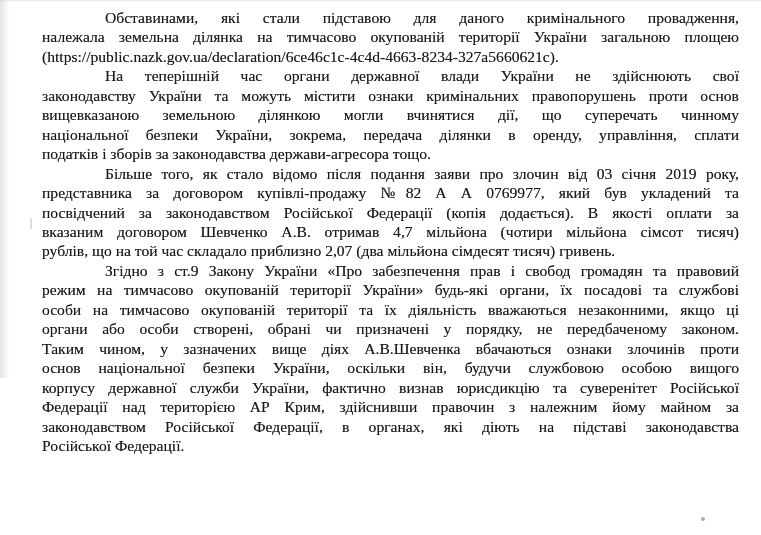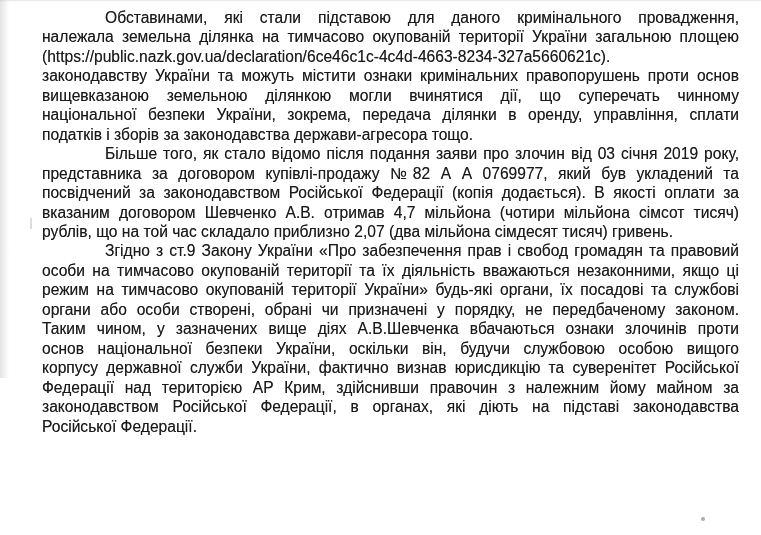--- a/index.html
+++ b/index.html
@@ -9,21 +9,21 @@
     height: 535px;
     background: #ffffff;
     overflow: hidden;
     position: relative;
   }
   .page {
     position: relative;
     width: 761px;
     height: 378px;
     background: #ffffff;
-    font-family: Liberation Sans, sans-serif;
+    font-family: Liberation Serif, serif;
   }
   
   .edge-top {
     position: absolute; left: 0; top: 0; width: 100%; height: 2px;
     background: linear-gradient(to bottom, rgba(0,0,0,0.10), rgba(0,0,0,0));
     pointer-events: none;
   }
   .edge-left {
     position: absolute; left: 0; top: 0; width: 9px; height: 100%;
     background: linear-gradient(to right, rgba(0,0,0,0.11), rgba(0,0,0,0));
@@ -75,36 +75,37 @@
   <div class="smudge-left"></div>
   <div class="speck-2"></div>
   <div class="speck-1"></div>
   <div class="content" id="doc-content">
       <div class="para">
         <div class="line first">Обставинами, які стали підставою для даного кримінального провадження,</div>
         <div class="line">належала земельна ділянка на тимчасово окупованій території України загальною площею</div>
         <div class="line last">(https://public.nazk.gov.ua/declaration/6ce46c1c-4c4d-4663-8234-327a5660621c).</div>
       </div>
       <div class="para">
+        <div class="line first">На теперішній час органи державної влади України не здійснюють свої</div>
         <div class="line">законодавству України та можуть містити ознаки кримінальних правопорушень проти основ</div>
         <div class="line">вищевказаною земельною ділянкою могли вчинятися дії, що суперечать чинному</div>
         <div class="line">національної безпеки України, зокрема, передача ділянки в оренду, управління, сплати</div>
         <div class="line last">податків і зборів за законодавства держави-агресора тощо.</div>
       </div>
       <div class="para">
         <div class="line first">Більше того, як стало відомо після подання заяви про злочин від 03 січня 2019 року,</div>
         <div class="line">представника за договором купівлі-продажу №82 А А 0769977, який був укладений та</div>
         <div class="line">посвідчений за законодавством Російської Федерації (копія додається). В якості оплати за</div>
         <div class="line">вказаним договором Шевченко А.В. отримав 4,7 мільйона (чотири мільйона сімсот тисяч)</div>
         <div class="line last">рублів, що на той час складало приблизно 2,07 (два мільйона сімдесят тисяч) гривень.</div>
       </div>
       <div class="para">
         <div class="line first">Згідно з ст.9 Закону України «Про забезпечення прав і свобод громадян та правовий</div>
+        <div class="line">режим на тимчасово окупованій території України» будь-які органи, їх посадові та службові</div>
         <div class="line">особи на тимчасово окупованій території та їх діяльність вважаються незаконними, якщо ці</div>
-        <div class="line">режим на тимчасово окупованій території України» будь-які органи, їх посадові та службові</div>
         <div class="line">органи або особи створені, обрані чи призначені у порядку, не передбаченому законом.</div>
         <div class="line">Таким чином, у зазначених вище діях А.В.Шевченка вбачаються ознаки злочинів проти</div>
         <div class="line">основ національної безпеки України, оскільки він, будучи службовою особою вищого</div>
         <div class="line">корпусу державної служби України, фактично визнав юрисдикцію та суверенітет Російської</div>
         <div class="line">Федерації над територією АР Крим, здійснивши правочин з належним йому майном за</div>
         <div class="line">законодавством Російської Федерації, в органах, які діють на підставі законодавства</div>
         <div class="line last">Російської Федерації.</div>
       </div>
     </div>
 </div>

